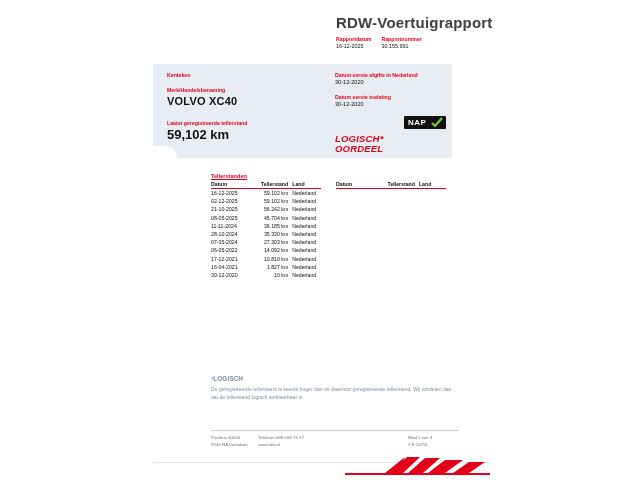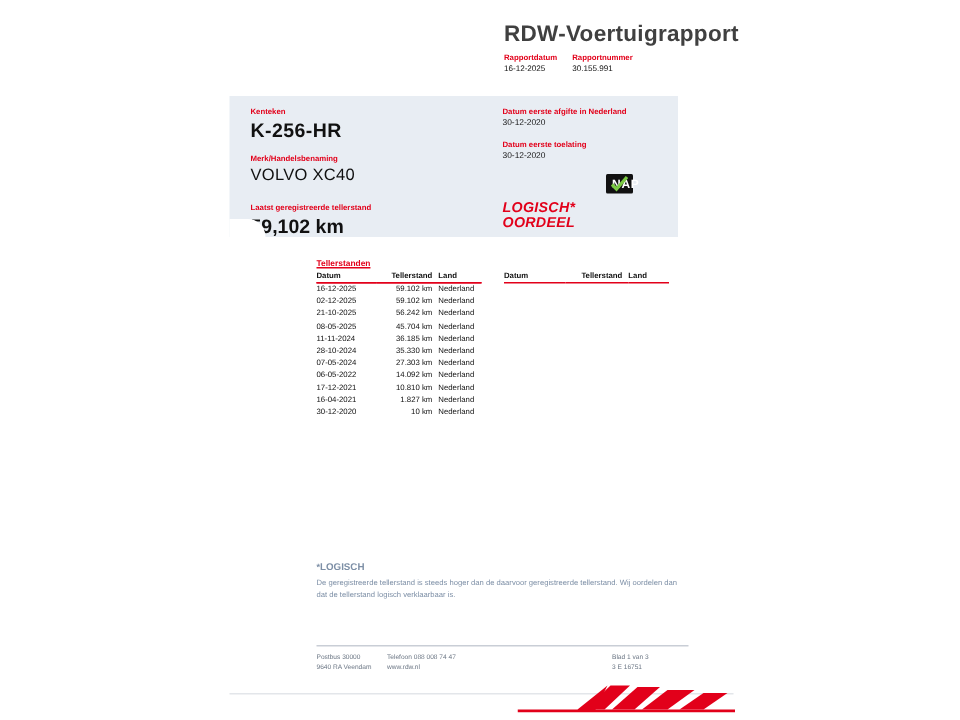--- a/index.html
+++ b/index.html
@@ -124,20 +124,21 @@
     font-weight: bold;
     color: #111111;
     letter-spacing: 0.3px;
     margin-top: 1px;
   }
   .merk {
     font-size: 11px;
     color: #111111;
     letter-spacing: 0.2px;
     margin-top: 2px;
+    font-weight: bold;
   }
   .tellerstand-big {
     font-size: 13px;
     font-weight: bold;
     color: #111111;
     margin-top: 1px;
   }
   .spacer-10 { height: 9px; }
   .spacer-14 { height: 13px; }
   .logisch-block {
@@ -150,21 +151,21 @@
     font-size: 9.5px;
     font-weight: bold;
     color: #e2001a;
     line-height: 10px;
     letter-spacing: 0.2px;
   }
   .nap-badge {
     position: absolute;
     left: 251px;
     top: 52px;
-    width: 18px;
+    width: 42px;
     height: 13px;
     background: #111111;
     border-radius: 1px;
   }
   .nap-badge .nap-txt {
     position: absolute;
     left: 4px;
     top: 2px;
     color: #ffffff;
     font-size: 8px;
@@ -288,21 +289,20 @@
     </div>
     <div class="meta-col">
       <span class="lbl">Rapportnummer</span>
       <span class="val">30.155.991</span>
     </div>
   </div>
 
   <div class="panel">
     <div class="panel-left">
       <span class="lbl-red">Kenteken</span>
-      <div class="kenteken">K-256-HR</div>
       <div class="spacer-10"></div>
       <span class="lbl-red">Merk/Handelsbenaming</span>
       <div class="merk">VOLVO XC40</div>
       <div class="spacer-14"></div>
       <span class="lbl-red">Laatst geregistreerde tellerstand</span>
       <div class="tellerstand-big">59,102 km</div>
     </div>
 
     <div class="panel-right">
       <span class="lbl-red">Datum eerste afgifte in Nederland</span>

